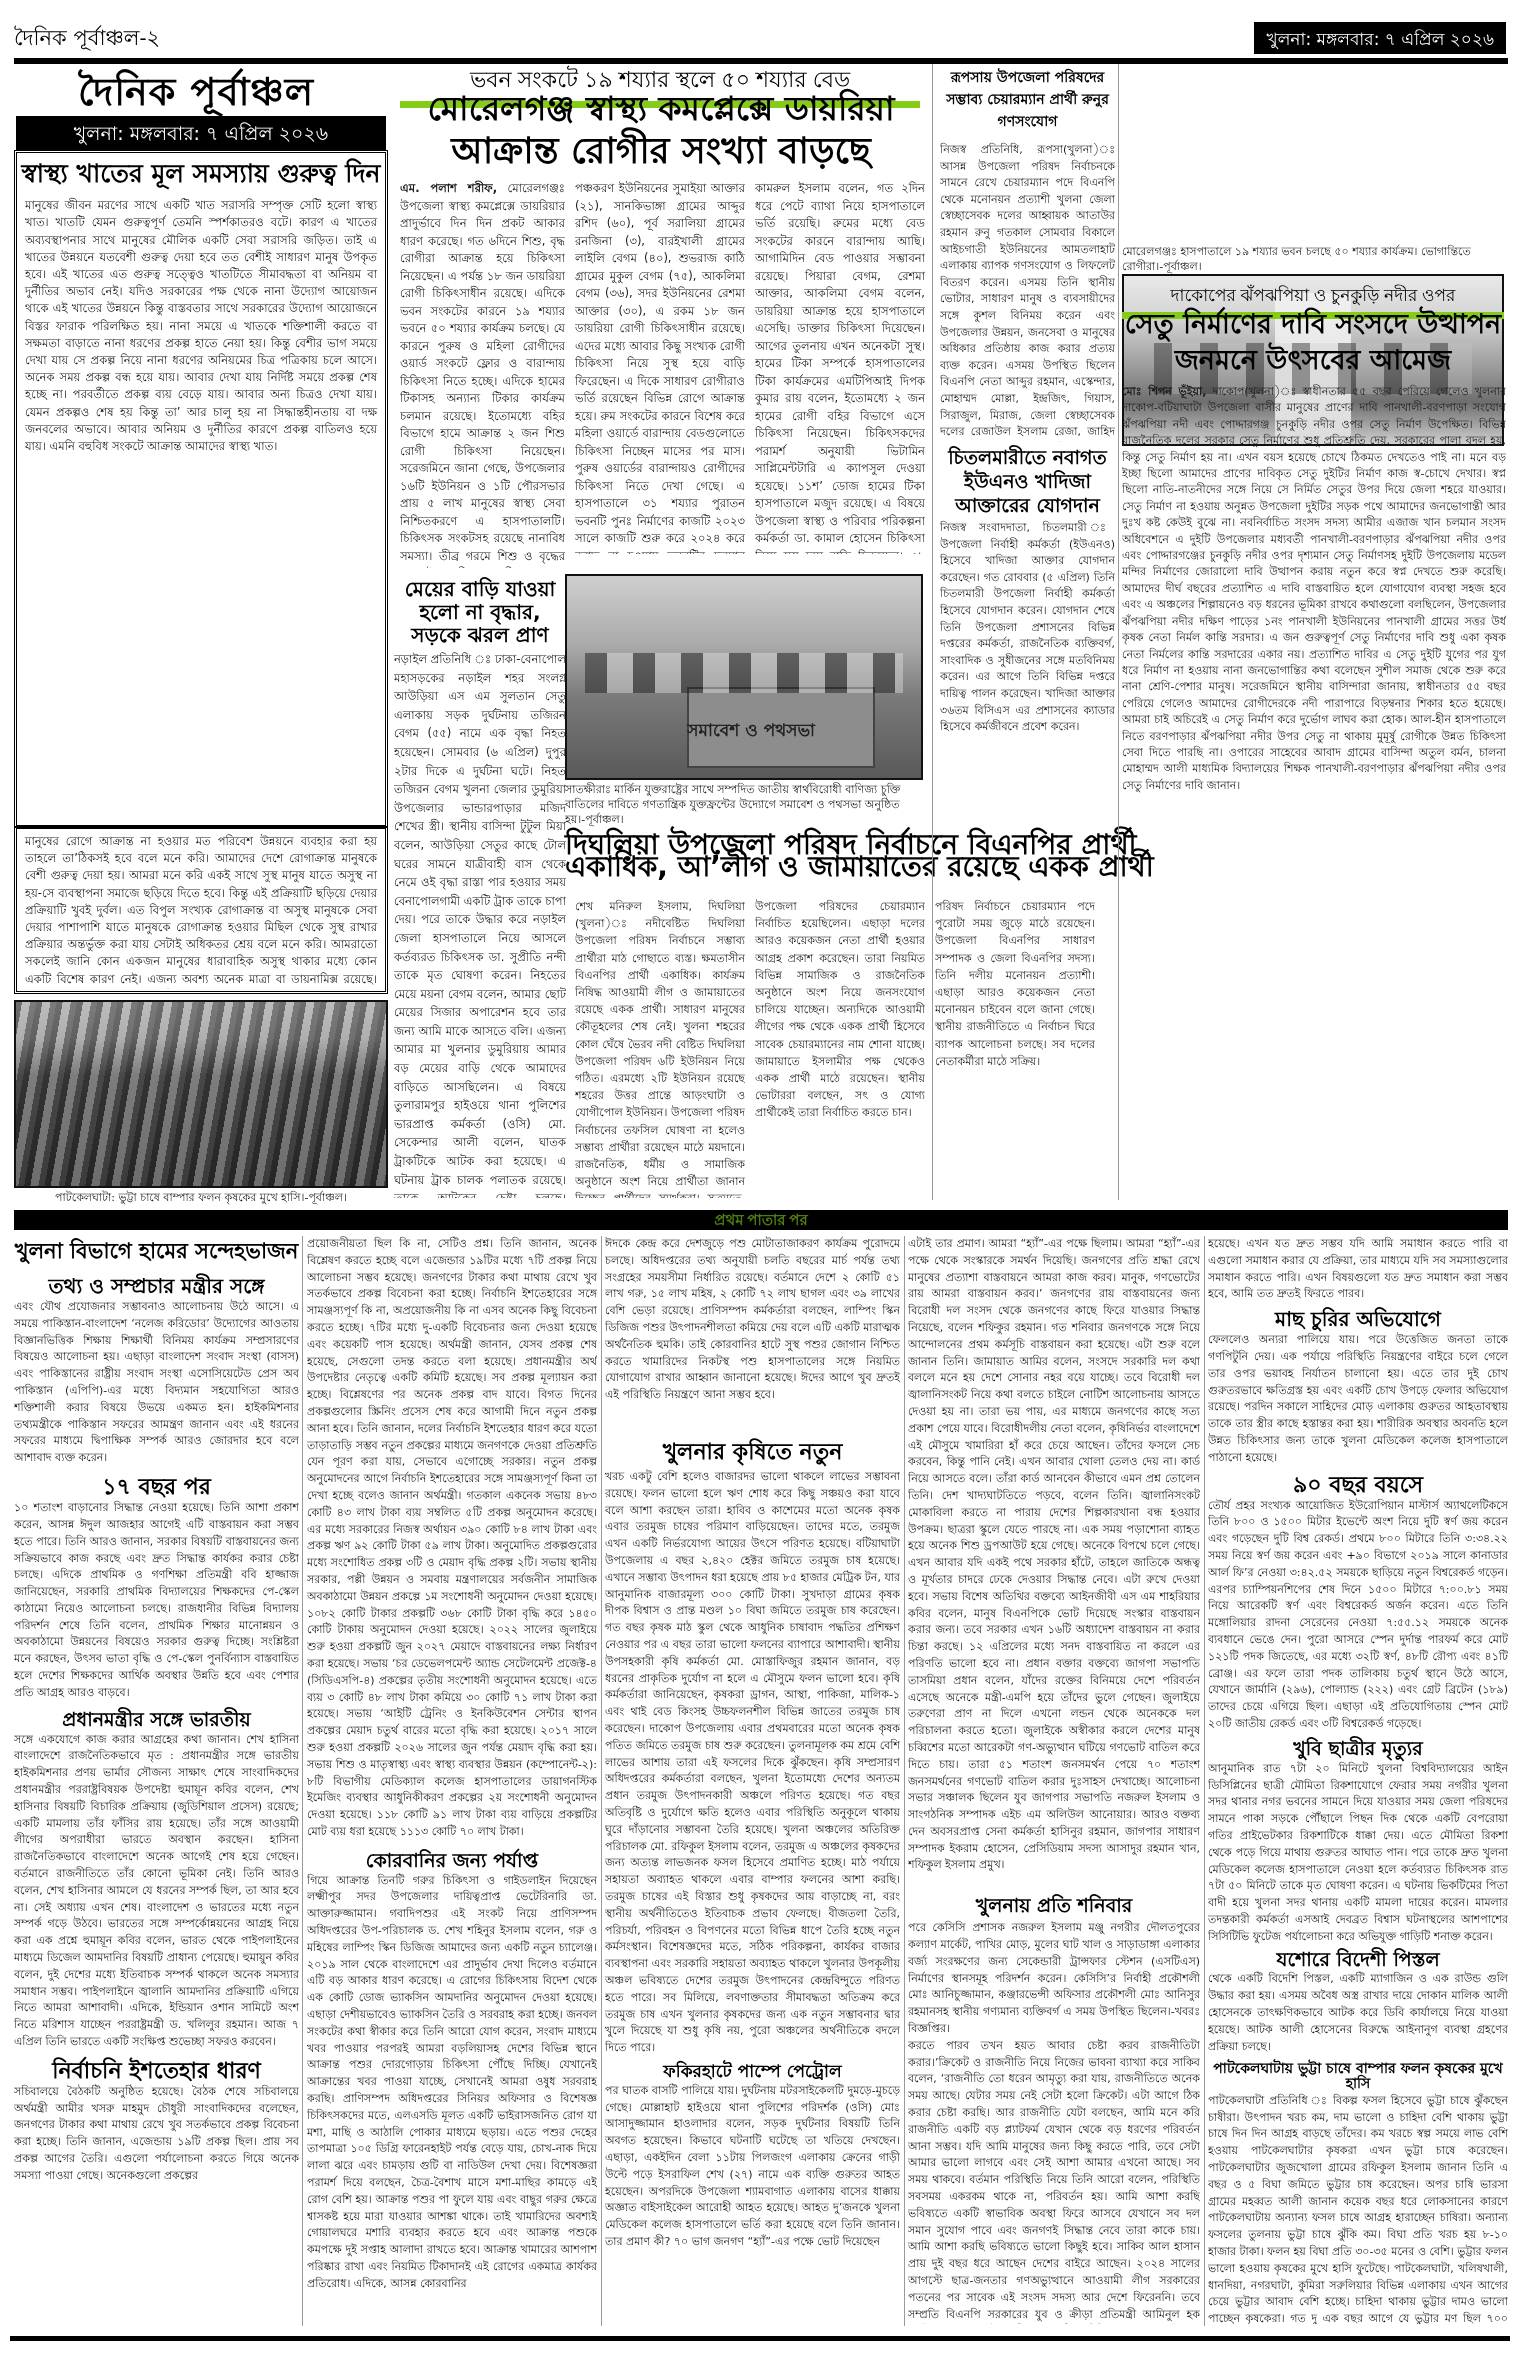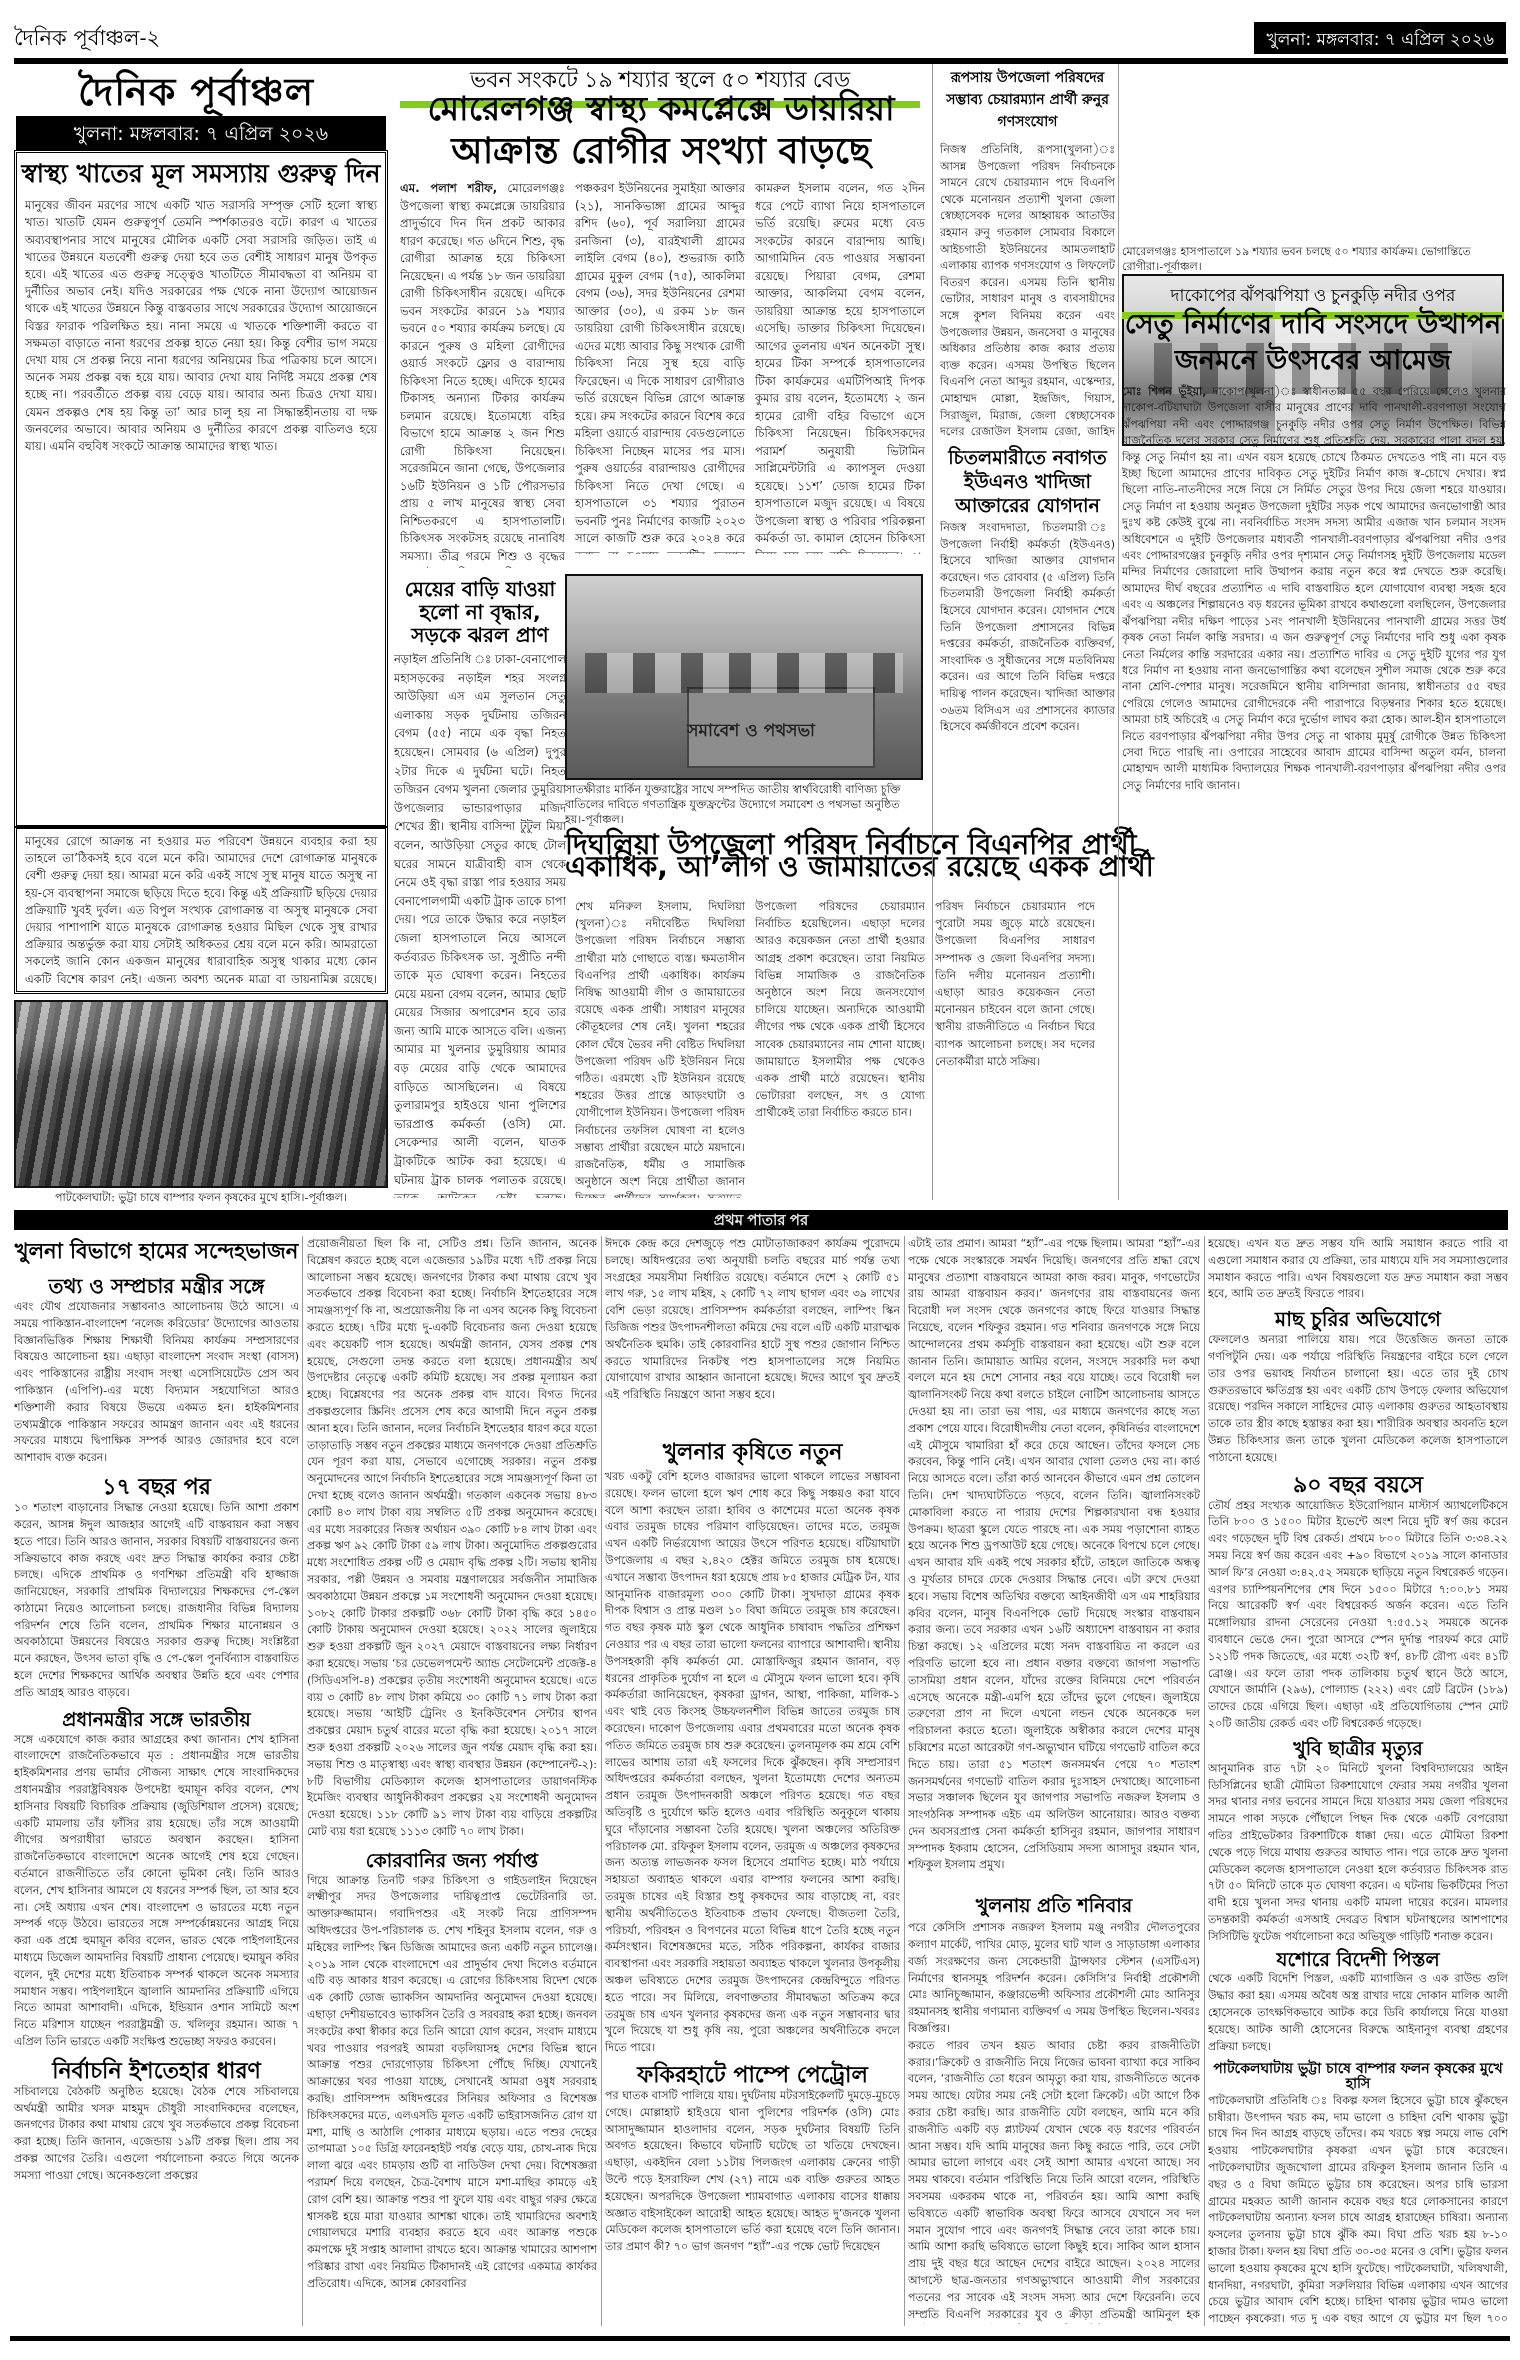--- a/index.html
+++ b/index.html
@@ -6,21 +6,21 @@
   html, body { width: 1520px; height: 2360px; background: #fff; overflow: hidden; }
   body { font-family: "DejaVu Serif", serif; color: #111; position: relative; }
   .abs { position: absolute; }
   .txt { font-family: "DejaVu Sans", sans-serif; font-size: 11.5px; line-height: 17.5px; text-align: justify; color: #1a1a1a; overflow: hidden; }
   .txt p { margin-bottom: 2px; }
   .hl { font-family: "DejaVu Sans", sans-serif; font-weight: bold; color: #000; text-align: center; line-height: 1.05; }
   .kicker { font-family: Liberation Sans, sans-serif; color: #000; text-align: center; border-bottom: 7px solid #84cc16; padding-bottom: 2px; }
   .caption { font-family: "DejaVu Sans", sans-serif; font-size: 11px; line-height: 15px; color: #222; }
   .photo { border: 2px solid #111; overflow: hidden; }
   .rule-top { height: 6px; background: #000; }
-  .black-bar { background: #000; color: #e5e5e5; font-family: Liberation Sans, sans-serif; font-weight: bold; }
+  .black-bar { background: #000; color: #4d7c0f; font-family: Liberation Serif, serif; font-weight: bold; }
   .boxed { border: 3px double #000; }
   .pad { padding: 4px 8px; }
   
   .ph-hospital { background:
       linear-gradient(180deg, #e9e9e9 0%, #d4d4d4 25%, #9a9a9a 55%, #6e6e6e 75%, #cfcfcf 100%);
       position: relative; }
   .ph-hospital::before { content:""; position:absolute; left:40%; top:10%; width:20%; height:90%; background: linear-gradient(180deg,#f0f0f0,#dcdcdc); }
   .ph-hospital::after { content:""; position:absolute; left:8%; top:40%; width:84%; height:30%; background: repeating-linear-gradient(90deg, rgba(40,40,40,.45) 0 18px, rgba(200,200,200,.3) 18px 46px); }
   .ph-rally { background: linear-gradient(180deg,#cfcfcf 0%,#a9a9a9 35%,#7a7a7a 60%,#595959 100%); position: relative; }
   .ph-rally::before { content:""; position:absolute; left:34%; top:55%; width:52%; height:38%; background:#8d8d8d; border:2px solid #444; }
@@ -124,21 +124,21 @@
 <div class="abs" style="left:307px; top:1236px; width:290px; height:1088px; overflow:hidden;">
   <div class="txt" style="font-size:11px; line-height:16.8px;">প্রয়োজনীয়তা ছিল কি না, সেটিও প্রশ্ন। তিনি জানান, অনেক বিশ্লেষণ করতে হচ্ছে বলে এজেন্ডার ১৯টির মধ্যে ৭টি প্রকল্প নিয়ে আলোচনা সম্ভব হয়েছে। জনগণের টাকার কথা মাথায় রেখে খুব সতর্কভাবে প্রকল্প বিবেচনা করা হচ্ছে। নির্বাচনি ইশতেহারের সঙ্গে সামঞ্জস্যপূর্ণ কি না, অপ্রয়োজনীয় কি না এসব অনেক কিছু বিবেচনা করতে হচ্ছে। ৭টির মধ্যে দু-একটি বিবেচনার জন্য দেওয়া হয়েছে এবং কয়েকটি পাস হয়েছে। অর্থমন্ত্রী জানান, যেসব প্রকল্প শেষ হয়েছে, সেগুলো তদন্ত করতে বলা হয়েছে। প্রধানমন্ত্রীর অর্থ উপদেষ্টার নেতৃত্বে একটি কমিটি হয়েছে। সব প্রকল্প মূল্যায়ন করা হচ্ছে। বিশ্লেষণের পর অনেক প্রকল্প বাদ যাবে। বিগত দিনের প্রকল্পগুলোর স্ক্রিনিং প্রসেস শেষ করে আগামী দিনে নতুন প্রকল্প আনা হবে। তিনি জানান, দলের নির্বাচনি ইশতেহার ধারণ করে যতো তাড়াতাড়ি সম্ভব নতুন প্রকল্পের মাধ্যমে জনগণকে দেওয়া প্রতিশ্রুতি যেন পূরণ করা যায়, সেভাবে এগোচ্ছে সরকার। নতুন প্রকল্প অনুমোদনের আগে নির্বাচনি ইশতেহারের সঙ্গে সামঞ্জস্যপূর্ণ কিনা তা দেখা হচ্ছে বলেও জানান অর্থমন্ত্রী। গতকাল একনেক সভায় ৪৮৩ কোটি ৪৩ লাখ টাকা ব্যয় সম্বলিত ৫টি প্রকল্প অনুমোদন করেছে। এর মধ্যে সরকারের নিজস্ব অর্থায়ন ৩৯০ কোটি ৮৪ লাখ টাকা এবং প্রকল্প ঋণ ৯২ কোটি টাকা ৫৯ লাখ টাকা। অনুমোদিত প্রকল্পগুরোর মধ্যে সংশোধিত প্রকল্প ৩টি ও মেয়াদ বৃদ্ধি প্রকল্প ২টি। সভায় স্থানীয় সরকার, পল্লী উন্নয়ন ও সমবায় মন্ত্রণালয়ের সর্বজনীন সামাজিক অবকাঠামো উন্নয়ন প্রকল্পে ১ম সংশোধনী অনুমোদন দেওয়া হয়েছে। ১০৮২ কোটি টাকার প্রকল্পটি ৩৬৮ কোটি টাকা বৃদ্ধি করে ১৪৫০ কোটি টাকায় অনুমোদন দেওয়া হয়েছে। ২০২২ সালের জুলাইয়ে শুরু হওয়া প্রকল্পটি জুন ২০২৭ মেয়াদে বাস্তবায়নের লক্ষ্য নির্ধারণ করা হয়েছে। সভায় ‘চর ডেভেলপমেন্ট অ্যান্ড সেটেলমেন্ট প্রজেক্ট-৪ (সিডিএসপি-৪) প্রকল্পের তৃতীয় সংশোধনী অনুমোদন হয়েছে। এতে ব্যয় ৩ কোটি ৪৮ লাখ টাকা কমিয়ে ৩০ কোটি ৭১ লাখ টাকা করা হয়েছে। সভায় ‘আইটি ট্রেনিং ও ইনকিউবেশন সেন্টার স্থাপন প্রকল্পের মেয়াদ চতুর্থ বারের মতো বৃদ্ধি করা হয়েছে। ২০১৭ সালে শুরু হওয়া প্রকল্পটি ২০২৬ সালের জুন পর্যন্ত মেয়াদ বৃদ্ধি করা হয়। সভায় শিশু ও মাতৃস্বাস্থ্য এবং স্বাস্থ্য ব্যবস্থার উন্নয়ন (কম্পোনেন্ট-২): ৮টি বিভাগীয় মেডিক্যাল কলেজ হাসপাতালের ডায়াগনস্টিক ইমেজিং ব্যবস্থার আধুনিকীকরণ প্রকল্পের ২য় সংশোধনী অনুমোদন দেওয়া হয়েছে। ১১৮ কোটি ৯১ লাখ টাকা ব্যয় বাড়িয়ে প্রকল্পটির মোট ব্যয় ধরা হয়েছে ১১১৩ কোটি ৭০ লাখ টাকা।</div>
   <div class="hl" style="font-size:19px; padding:10px 0 2px;">কোরবানির জন্য পর্যাপ্ত</div>
   <div class="txt" style="font-size:11px; line-height:16.8px;">গিয়ে আক্রান্ত তিনটি গরুর চিকিৎসা ও গাইডলাইন দিয়েছেন লক্ষ্মীপুর সদর উপজেলার দায়িত্বপ্রাপ্ত ভেটেরিনারি ডা. আক্তারুজ্জামান। গবাদিপশুর এই সংকট নিয়ে প্রাণিসম্পদ অধিদপ্তরের উপ-পরিচালক ড. শেখ শহিনুর ইসলাম বলেন, গরু ও মহিষের লাম্পিং স্কিন ডিজিজ আমাদের জন্য একটি নতুন চ্যালেঞ্জ। ২০১৯ সাল থেকে বাংলাদেশে এর প্রাদুর্ভাব দেখা দিলেও বর্তমানে এটি বড় আকার ধারণ করেছে। এ রোগের চিকিৎসায় বিদেশ থেকে এক কোটি ডোজ ভ্যাকসিন আমদানির অনুমোদন দেওয়া হয়েছে। এছাড়া দেশীয়ভাবেও ভ্যাকসিন তৈরি ও সরবরাহ করা হচ্ছে। জনবল সংকটের কথা স্বীকার করে তিনি আরো যোগ করেন, সংবাদ মাধ্যমে খবর পাওয়ার পরপরই আমরা বড়লিয়াসহ দেশের বিভিন্ন স্থানে আক্রান্ত পশুর দোরগোড়ায় চিকিৎসা পৌঁছে দিচ্ছি। যেখানেই আক্রান্তের খবর পাওয়া যাচ্ছে, সেখানেই আমরা ওষুধ সরবরাহ করছি। প্রাণিসম্পদ অধিদপ্তরের সিনিয়র অফিসার ও বিশেষজ্ঞ চিকিৎসকদের মতে, এলএসডি মূলত একটি ভাইরাসজনিত রোগ যা মশা, মাছি ও আঠালি পোকার মাধ্যমে ছড়ায়। এতে পশুর দেহের তাপমাত্রা ১০৫ ডিগ্রি ফারেনহাইট পর্যন্ত বেড়ে যায়, চোখ-নাক দিয়ে লালা ঝরে এবং চামড়ায় গুটি বা নাডিউল দেখা দেয়। বিশেষজ্ঞরা পরামর্শ দিয়ে বলছেন, চৈত্র-বৈশাখ মাসে মশা-মাছির কামড়ে এই রোগ বেশি হয়। আক্রান্ত পশুর পা ফুলে যায় এবং বাছুর গরুর ক্ষেত্রে শ্বাসকষ্ট হয়ে মারা যাওয়ার আশঙ্কা থাকে। তাই খামারিদের অবশ্যই গোয়ালঘরে মশারি ব্যবহার করতে হবে এবং আক্রান্ত পশুকে কমপক্ষে দুই সপ্তাহ আলাদা রাখতে হবে। আক্রান্ত খামারের আশপাশ পরিষ্কার রাখা এবং নিয়মিত টিকাদানই এই রোগের একমাত্র কার্যকর প্রতিরোধ। এদিকে, আসন্ন কোরবানির</div>
 </div>
 
 <div class="abs" style="left:605px; top:1236px; width:295px; height:1088px; overflow:hidden;">
   <div class="txt" style="font-size:11px; line-height:16.8px;">ঈদকে কেন্দ্র করে দেশজুড়ে পশু মোটাতাজাকরণ কার্যক্রম পুরোদমে চলছে। অধিদপ্তরের তথ্য অনুযায়ী চলতি বছরের মার্চ পর্যন্ত তথ্য সংগ্রহের সময়সীমা নির্ধারিত রয়েছে। বর্তমানে দেশে ২ কোটি ৫১ লাখ গরু, ১৫ লাখ মহিষ, ২ কোটি ৭২ লাখ ছাগল এবং ৩৯ লাখের বেশি ভেড়া রয়েছে। প্রাণিসম্পদ কর্মকর্তারা বলছেন, লাম্পিং স্কিন ডিজিজ পশুর উৎপাদনশীলতা কমিয়ে দেয় বলে এটি একটি মারাত্মক অর্থনৈতিক হুমকি। তাই কোরবানির হাটে সুস্থ পশুর জোগান নিশ্চিত করতে খামারিদের নিকটস্থ পশু হাসপাতালের সঙ্গে নিয়মিত যোগাযোগ রাখার আহ্বান জানানো হয়েছে। ঈদের আগে খুব দ্রুতই এই পরিস্থিতি নিয়ন্ত্রণে আনা সম্ভব হবে।</div>
   <div class="hl" style="font-size:22px; padding:36px 0 6px;">খুলনার কৃষিতে নতুন</div>
   <div class="txt" style="font-size:11px; line-height:16.8px;">খরচ একটু বেশি হলেও বাজারদর ভালো থাকলে লাভের সম্ভাবনা রয়েছে। ফলন ভালো হলে ঋণ শোধ করে কিছু সঞ্চয়ও করা যাবে বলে আশা করছেন তারা। হাবিব ও কাশেমের মতো অনেক কৃষক এবার তরমুজ চাষের পরিমাণ বাড়িয়েছেন। তাদের মতে, তরমুজ এখন একটি নির্ভরযোগ্য আয়ের উৎসে পরিণত হয়েছে। বটিয়াঘাটা উপজেলায় এ বছর ২,৪২০ হেক্টর জমিতে তরমুজ চাষ হয়েছে। এখানে সম্ভাব্য উৎপাদন ধরা হয়েছে প্রায় ৮৫ হাজার মেট্রিক টন, যার আনুমানিক বাজারমূল্য ৩০০ কোটি টাকা। সুখদাড়া গ্রামের কৃষক দীপক বিশ্বাস ও প্রান্ত মণ্ডল ১০ বিঘা জমিতে তরমুজ চাষ করেছেন। গত বছর কৃষক মাঠ স্কুল থেকে আধুনিক চাষাবাদ পদ্ধতির প্রশিক্ষণ নেওয়ার পর এ বছর তারা ভালো ফলনের ব্যাপারে আশাবাদী। স্থানীয় উপসহকারী কৃষি কর্মকর্তা মো. মোস্তাফিজুর রহমান জানান, বড় ধরনের প্রাকৃতিক দুর্যোগ না হলে এ মৌসুমে ফলন ভালো হবে। কৃষি কর্মকর্তারা জানিয়েছেন, কৃষকরা ড্রাগন, আস্থা, পাকিজা, মালিক-১ এবং থাই বেড কিংসহ উচ্চফলনশীল বিভিন্ন জাতের তরমুজ চাষ করেছেন। দাকোপ উপজেলায় এবার প্রথমবারের মতো অনেক কৃষক পতিত জমিতে তরমুজ চাষ শুরু করেছেন। তুলনামূলক কম শ্রমে বেশি লাভের আশায় তারা এই ফসলের দিকে ঝুঁকছেন। কৃষি সম্প্রসারণ অধিদপ্তরের কর্মকর্তারা বলছেন, খুলনা ইতোমধ্যে দেশের অন্যতম প্রধান তরমুজ উৎপাদনকারী অঞ্চলে পরিণত হয়েছে। গত বছর অতিবৃষ্টি ও দুর্যোগে ক্ষতি হলেও এবার পরিস্থিতি অনুকূলে থাকায় ঘুরে দাঁড়ানোর সম্ভাবনা তৈরি হয়েছে। খুলনা অঞ্চলের অতিরিক্ত পরিচালক মো. রফিকুল ইসলাম বলেন, তরমুজ এ অঞ্চলের কৃষকদের জন্য অত্যন্ত লাভজনক ফসল হিসেবে প্রমাণিত হচ্ছে। মাঠ পর্যায়ে সহায়তা অব্যাহত থাকলে এবার বাম্পার ফলনের আশা করছি। তরমুজ চাষের এই বিস্তার শুধু কৃষকদের আয় বাড়াচ্ছে না, বরং স্থানীয় অর্থনীতিতেও ইতিবাচক প্রভাব ফেলছে। বীজতলা তৈরি, পরিচর্যা, পরিবহন ও বিপণনের মতো বিভিন্ন ধাপে তৈরি হচ্ছে নতুন কর্মসংস্থান। বিশেষজ্ঞদের মতে, সঠিক পরিকল্পনা, কার্যকর বাজার ব্যবস্থাপনা এবং সরকারি সহায়তা অব্যাহত থাকলে খুলনার উপকূলীয় অঞ্চল ভবিষ্যতে দেশের তরমুজ উৎপাদনের কেন্দ্রবিন্দুতে পরিণত হতে পারে। সব মিলিয়ে, লবণাক্ততার সীমাবদ্ধতা অতিক্রম করে তরমুজ চাষ এখন খুলনার কৃষকদের জন্য এক নতুন সম্ভাবনার দ্বার খুলে দিয়েছে যা শুধু কৃষি নয়, পুরো অঞ্চলের অর্থনীতিকে বদলে দিতে পারে।</div>
-  <div class="hl" style="font-size:22px; padding:6px 0 2px;">ফকিরহাটে পাম্পে পেট্রোল</div>
+  <div class="hl" style="font-size:17px; padding:6px 0 2px;">ফকিরহাটে পাম্পে পেট্রোল</div>
   <div class="txt" style="font-size:11px; line-height:16.8px;">পর ঘাতক বাসটি পালিয়ে যায়। দুর্ঘটনায় মটরসাইকেলটি দুমড়ে-মুচড়ে গেছে। মোল্লাহাট হাইওয়ে থানা পুলিশের পরিদর্শক (ওসি) মোঃ আসাদুজ্জামান হাওলাদার বলেন, সড়ক দুর্ঘটনার বিষয়টি তিনি অবগত হয়েছেন। কিভাবে ঘটনাটি ঘটেছে তা খতিয়ে দেখছেন। এছাড়া, একইদিন বেলা ১১টায় পিলজংগ এলাকায় ক্রেনের গাড়ী উল্টে পড়ে ইসরাফিল শেখ (২৭) নামে এক ব্যক্তি গুরুতর আহত হয়েছেন। অপরদিকে উপজেলা শ্যামবাগাত এলাকায় বাসের ধাক্কায় অজ্ঞাত বাইসাইকেল আরোহী আহত হয়েছে। আহত দু’জনকে খুলনা মেডিকেল কলেজ হাসপাতালে ভর্তি করা হয়েছে বলে তিনি জানান। তার প্রমাণ কী? ৭০ ভাগ জনগণ “হ্যাঁ”-এর পক্ষে ভোট দিয়েছেন</div>
 </div>
 
 <div class="abs" style="left:908px; top:1236px; width:292px; height:1088px; overflow:hidden;">
   <div class="txt" style="font-size:11px; line-height:16.8px;">এটাই তার প্রমাণ। আমরা “হ্যাঁ”-এর পক্ষে ছিলাম। আমরা “হ্যাঁ”-এর পক্ষে থেকে সংস্কারকে সমর্থন দিয়েছি। জনগণের প্রতি শ্রদ্ধা রেখে মানুষের প্রত্যাশা বাস্তবায়নে আমরা কাজ করব। মানুক, গণভোটের রায় আমরা বাস্তবায়ন করব।’ জনগণের রায় বাস্তবায়নের জন্য বিরোধী দল সংসদ থেকে জনগণের কাছে ফিরে যাওয়ার সিদ্ধান্ত নিয়েছে, বলেন শফিকুর রহমান। গত শনিবার জনগণকে সঙ্গে নিয়ে আন্দোলনের প্রথম কর্মসূচি বাস্তবায়ন করা হয়েছে। এটা শুরু বলে জানান তিনি। জামায়াত আমির বলেন, সংসদে সরকারি দল কথা বললে মনে হয় দেশে সোনার নহর বয়ে যাচ্ছে। তবে বিরোধী দল জ্বালানিসংকট নিয়ে কথা বলতে চাইলে নোটিশ আলোচনায় আসতে দেওয়া হয় না। তারা ভয় পায়, এর মাধ্যমে জনগণের কাছে সত্য প্রকাশ পেয়ে যাবে। বিরোধীদলীয় নেতা বলেন, কৃষিনির্ভর বাংলাদেশে এই মৌসুমে খামারিরা হাঁ করে চেয়ে আছেন। তাঁদের ফসলে সেচ করবেন, কিন্তু পানি নেই। এখন আবার খোলা তেলও দেয় না। কার্ড নিয়ে আসতে বলে। তাঁরা কার্ড আনবেন কীভাবে এমন প্রশ্ন তোলেন তিনি। দেশ খাদ্যঘাটতিতে পড়বে, বলেন তিনি। জ্বালানিসংকট মোকাবিলা করতে না পারায় দেশের শিল্পকারখানা বন্ধ হওয়ার উপক্রম। ছাত্ররা স্কুলে যেতে পারছে না। এক সময় পড়াশোনা ব্যাহত হয়ে অনেক শিশু ড্রপআউট হয়ে গেছে। অনেকে বিপথে চলে গেছে। এখন আবার যদি একই পথে সরকার হাঁটে, তাহলে জাতিকে অন্ধত্ব ও মূর্খতার চাদরে ঢেকে দেওয়ার সিদ্ধান্ত নেবে। এটা রুখে দেওয়া হবে। সভায় বিশেষ অতিথির বক্তব্যে আইনজীবী এস এম শাহরিয়ার কবির বলেন, মানুষ বিএনপিকে ভোট দিয়েছে সংস্কার বাস্তবায়ন করার জন্য। তবে সরকার এখন ১৬টি অধ্যাদেশ বাস্তবায়ন না করার চিন্তা করছে। ১২ এপ্রিলের মধ্যে সনদ বাস্তবায়িত না করলে এর পরিণতি ভালো হবে না। প্রধান বক্তার বক্তব্যে জাগপা সভাপতি তাসমিয়া প্রধান বলেন, যাঁদের রক্তের বিনিময়ে দেশে পরিবর্তন এসেছে অনেকে মন্ত্রী-এমপি হয়ে তাঁদের ভুলে গেছেন। জুলাইয়ে তরুণেরা প্রাণ না দিলে এখনো লন্ডন থেকে অনেককে দল পরিচালনা করতে হতো। জুলাইকে অস্বীকার করলে দেশের মানুষ চব্বিশের মতো আরেকটা গণ-অভ্যুত্থান ঘটিয়ে গণভোট বাতিল করে দিতে চায়। তারা ৫১ শতাংশ জনসমর্থন পেয়ে ৭০ শতাংশ জনসমর্থনের গণভোট বাতিল করার দুঃসাহস দেখাচ্ছে। আলোচনা সভার সঞ্চালক ছিলেন যুব জাগপার সভাপতি নজরুল ইসলাম ও সাংগঠনিক সম্পাদক এইচ এম অলিউল আনোয়ার। আরও বক্তব্য দেন অবসরপ্রাপ্ত সেনা কর্মকর্তা হাসিনুর রহমান, জাগপার সাধারণ সম্পাদক ইকরাম হোসেন, প্রেসিডিয়াম সদস্য আসাদুর রহমান খান, শফিকুল ইসলাম প্রমুখ।</div>
   <div class="hl" style="font-size:19px; padding:22px 0 4px;">খুলনায় প্রতি শনিবার</div>
   <div class="txt" style="font-size:11px; line-height:16.8px;">পরে কেসিসি প্রশাসক নজরুল ইসলাম মঞ্জু নগরীর দৌলতপুরের কল্যাণ মার্কেট, পাখির মোড়, মুলের ঘাট খাল ও সাড়াডাঙ্গা এলাকার বর্জ্য সংরক্ষণের জন্য সেকেন্ডারী ট্রান্সফার স্টেশন (এসটিএস) নির্মাণের স্থানসমূহ পরিদর্শন করেন। কেসিসি’র নির্বাহী প্রকৌশলী মোঃ আনিচুজ্জামান, কঞ্জারভেন্সী অফিসার প্রকৌশলী মোঃ আনিসুর রহমানসহ স্থানীয় গণ্যমান্য ব্যক্তিবর্গ এ সময় উপস্থিত ছিলেন।-খবরঃ বিজ্ঞপ্তির।</div>
   <div class="txt" style="font-size:11px; line-height:16.8px;">করতে পারব তখন হয়ত আবার চেষ্টা করব রাজনীতিটা করার।’ক্রিকেট ও রাজনীতি নিয়ে নিজের ভাবনা ব্যাখ্যা করে সাকিব বলেন, ‘রাজনীতি তো ধরেন আমৃত্যু করা যায়, রাজনীতিতে অনেক সময় আছে। যেটার সময় নেই সেটা হলো ক্রিকেট। এটা আগে ঠিক করার চেষ্টা করছি। আর রাজনীতি যেটা বলছেন, আমি মনে করি রাজনীতি একটি বড় প্ল্যাটফর্ম যেখান থেকে বড় ধরণের পরিবর্তন আনা সম্ভব। যদি আমি মানুষের জন্য কিছু করতে পারি, তবে সেটা আমার ভালো লাগবে এবং সেই আশা আমার এখনো আছে। সব সময় থাকবে। বর্তমান পরিস্থিতি নিয়ে তিনি আরো বলেন, পরিস্থিতি সবসময় একরকম থাকে না, পরিবর্তন হয়। আমি আশা করছি ভবিষ্যতে একটি স্বাভাবিক অবস্থা ফিরে আসবে যেখানে সব দল সমান সুযোগ পাবে এবং জনগণই সিদ্ধান্ত নেবে তারা কাকে চায়। আমি আশা করছি ভবিষ্যতে ভালো কিছুই হবে। সাকিব আল হাসান প্রায় দুই বছর ধরে আছেন দেশের বাইরে আছেন। ২০২৪ সালের আগস্টে ছাত্র-জনতার গণঅভ্যুত্থানে আওয়ামী লীগ সরকারের পতনের পর সাবেক এই সংসদ সদস্য আর দেশে ফিরেননি। তবে সম্প্রতি বিএনপি সরকারের যুব ও ক্রীড়া প্রতিমন্ত্রী আমিনুল হক জানিয়েছেন, আইনি জটিলতা কাটিয়ে উঠতে পারলে সাকিবকে স্বাগত জানানো হবে। দেশে ফেরার প্রসঙ্গে সাকিব বলেন, ‘আমি আশাবাদী, সবসময়ই একজন আশাবাদী মানুষ ছিলাম। আইনি প্রক্রিয়াগুলোর কাজ শুরু</div>
 </div>
 

